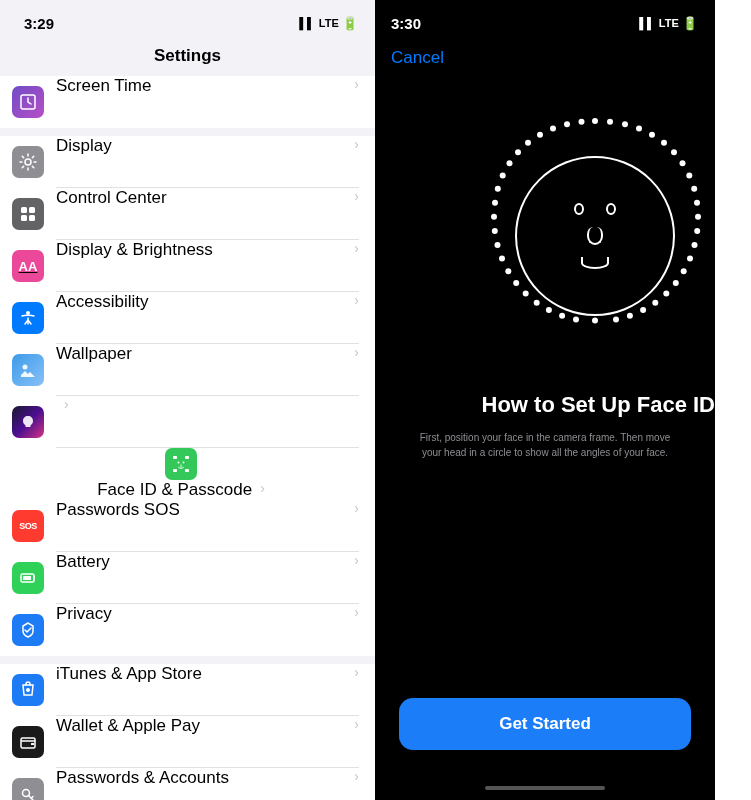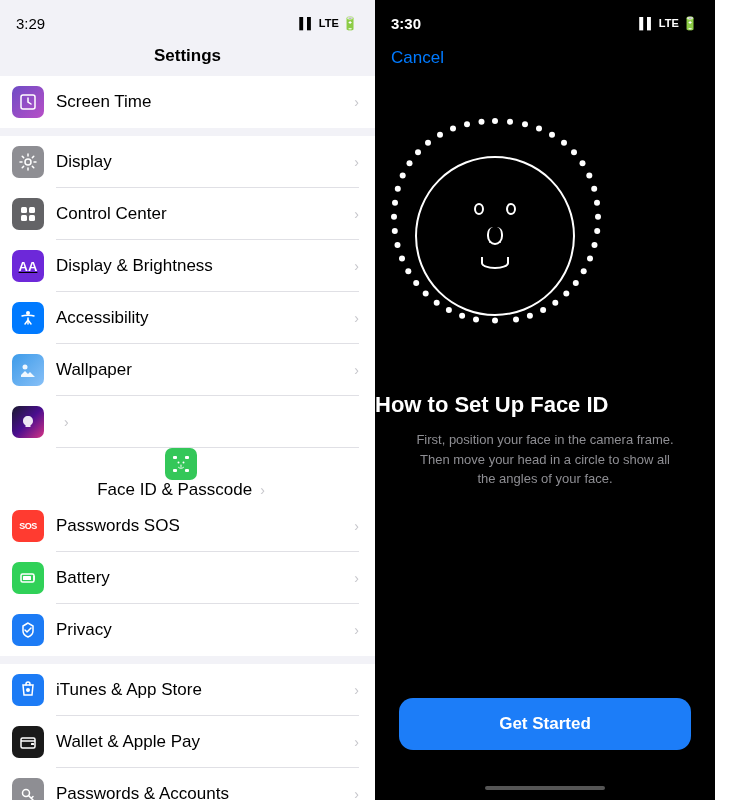--- a/index.html
+++ b/index.html
@@ -25,22 +25,23 @@
       display: flex;
       justify-content: space-between;
       align-items: center;
       padding: 10px 16px 4px;
       background: #f2f2f7;
       height: 40px;
     }
 
     .status-time {
       font-size: 15px;
-      font-weight: 400;
+      font-weight: 700;
       color: #000;
+      margin-left: 8px;
     }
 
     .status-icons {
       display: flex;
       align-items: center;
       gap: 4px;
     }
 
     .nav-header {
       text-align: center;
@@ -97,21 +98,21 @@
     .icon-blue { background: #007aff; }
     .icon-red { background: #ff3b30; }
 
     
     .faceid-panel {
       width: 340px;
       height: 800px;
       background: #000;
       display: flex;
       flex-direction: column;
-      align-items: flex-start;
+      align-items: flex-end;
       position: relative;
     }
 
     .status-bar-right {
       display: flex;
       justify-content: space-between;
       align-items: center;
       padding: 10px 16px 4px;
       width: 100%;
       height: 40px;
@@ -208,21 +209,21 @@
 
     .faceid-title {
       font-size: 22px;
       font-weight: 700;
       color: #fff;
       margin-top: 36px;
       text-align: center;
     }
 
     .faceid-description {
-      font-size: 13px;
+      font-size: 10px;
       color: #8e8e93;
       text-align: center;
       margin-top: 12px;
       padding: 0 40px;
       line-height: 1.5;
     }
 
     .get-started-btn {
       position: absolute;
       bottom: 50px;
@@ -258,21 +259,20 @@
     }
 
     
     .icon-faceid {
       background: #34c759;
     }
 
     .settings-item-label-wrapper {
       flex: 1;
       display: flex;
-      align-items: center;
       height: 100%;
       border-bottom: 0.5px solid #e0e0e5;
       padding-right: 0;
     }
 
     .settings-item:last-child .settings-item-label-wrapper {
       border-bottom: none;
     }
 
     .settings-item-text {
@@ -339,21 +339,21 @@
             <rect x="10" y="10" width="6" height="6" rx="1.5" fill="white"></rect>
           </svg>
         </div>
         <div class="settings-item-label-wrapper">
           <span class="settings-item-text">Control Center</span>
           <span class="settings-chevron">›</span>
         </div>
       </div>
 
       <div class="settings-item">
-        <div class="settings-item-icon" style="background:#6d28d9;text-decoration:underline;">
+        <div class="settings-item-icon" style="background:#ec4899;text-decoration:underline;">
           <span style="color:white;font-size:13px;font-weight:800;">AA</span>
         </div>
         <div class="settings-item-label-wrapper">
           <span class="settings-item-text">Display &amp; Brightness</span>
           <span class="settings-chevron">›</span>
         </div>
       </div>
 
       <div class="settings-item">
         <div class="settings-item-icon icon-blue">

